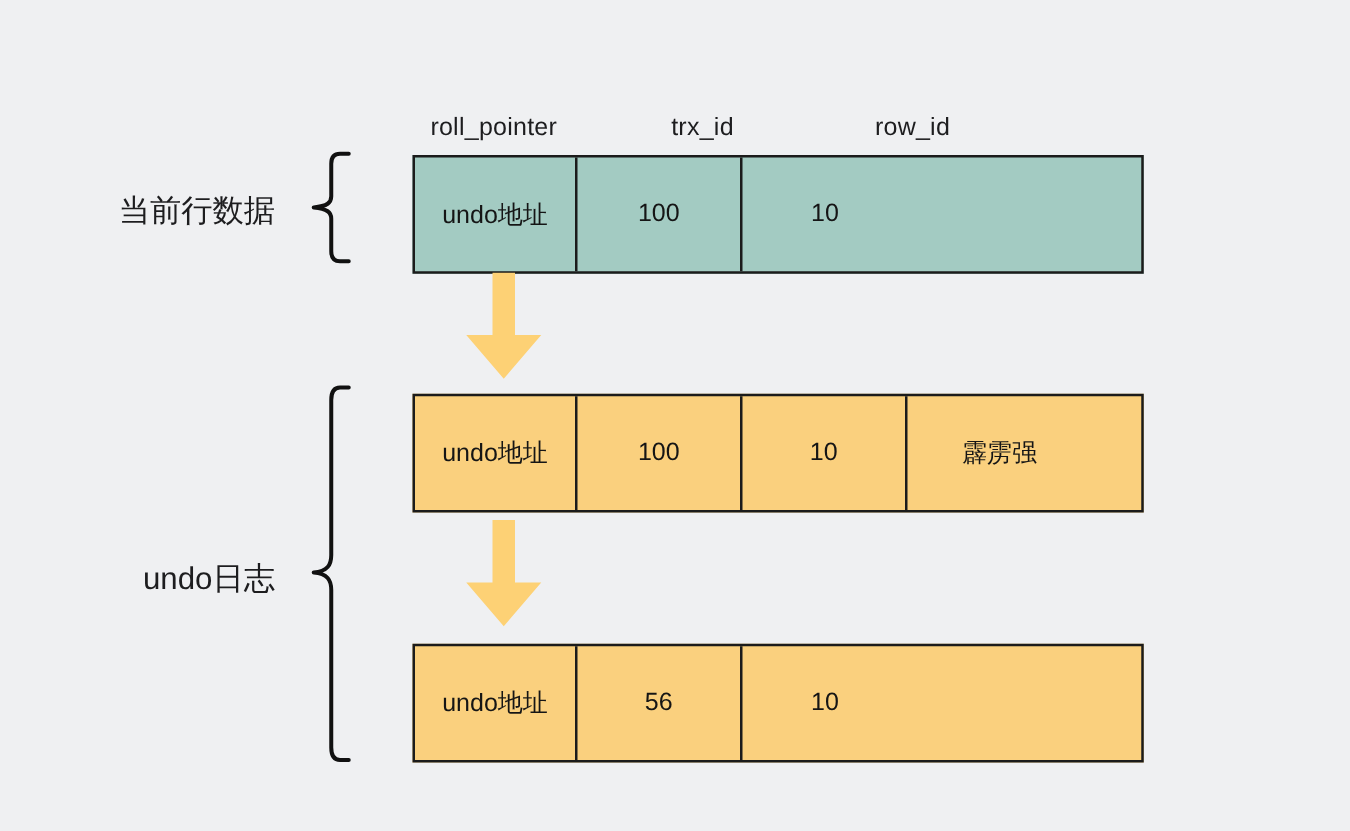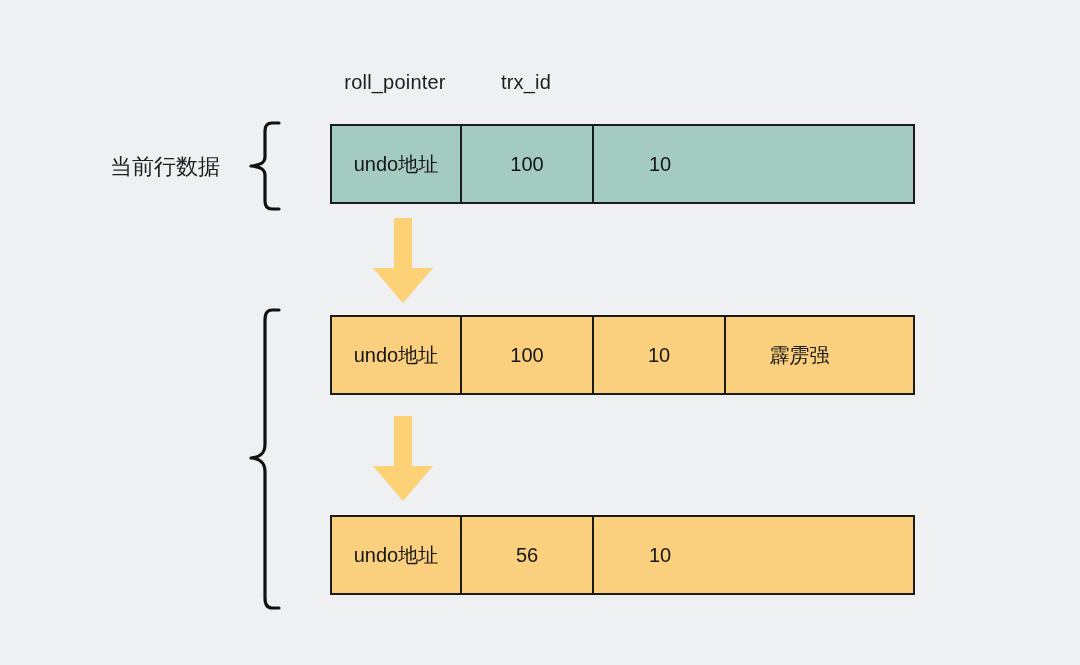--- a/index.html
+++ b/index.html
@@ -16,44 +16,45 @@
   #stage {
     position: relative;
     width: 1080px;
     height: 665px;
   }
 
   
   .header-row {
     position: absolute;
     left: 330px;
-    top: 64px;
+    top: 84px;
     width: 585px;
     height: 36px;
     display: flex;
+    gap: 36px;
   }
   .col-head {
     display: flex;
     align-items: center;
     justify-content: center;
     font-size: 20px;
     color: #1d1d1f;
     letter-spacing: .2px;
   }
   .c1 { width: 130px; }
   .c2 { width: 132px; }
   .c3 { width: 132px; }
   .c4 { width: 151px; }
 
   
   .data-row {
     position: absolute;
     left: 330px;
     width: 585px;
-    height: 80px;
+    height: 95px;
     display: flex;
     box-sizing: border-box;
     border: 2px solid #1b1b1b;
   }
   .data-row.teal   { background: #a3cbc2; }
   .data-row.orange { background: #fad07e; }
 
   .row-1 { top: 124px; }
   .row-2 { top: 315px; }
   .row-3 { top: 515px; }
@@ -89,36 +90,37 @@
   .brace {
     position: absolute;
   }
   .brace-1 { left: 248px; top: 120px; width: 34px; height: 92px; }
   .brace-2 { left: 248px; top: 306px; width: 34px; height: 306px; }
   .brace svg { display: block; }
 
   
   .side-label {
     position: absolute;
-    font-size: 22px;
+    font-size: 25px;
     color: #1d1d1f;
     white-space: nowrap;
     text-align: right;
   }
   .label-current { left: 58px; top: 152px; width: 162px; }
   .label-undo    { left: 58px; top: 446px; width: 162px; }
 </style>
 </head>
 <body>
 
 <div id="stage">
 
   <div class="header-row">
     <div class="col-head c1">roll_pointer</div>
     <div class="col-head c2">trx_id</div>
+    <div class="col-head c3">row_id</div>
   </div>
 
   <div class="data-row teal row-1">
     <div class="cell c1">undo地址</div>
     <div class="cell c2">100</div>
     <div class="cell c3">10</div>
   </div>
 
   <div class="arrow arrow-1">
     <svg width="62" height="86" viewBox="0 0 62 86" xmlns="http://www.w3.org/2000/svg">
@@ -151,14 +153,15 @@
     </svg>
   </div>
 
   <div class="brace brace-2">
     <svg width="34" height="306" viewBox="0 0 34 306" xmlns="http://www.w3.org/2000/svg">
       <path d="M31 4 H24 C19 4 17 8 17 14 V138 C17 146 14 151 3 152 C14 153 17 158 17 166 V292 C17 298 19 302 24 302 H31" fill="none" stroke="#111111" stroke-width="3.2" stroke-linecap="round" stroke-linejoin="round"></path>
     </svg>
   </div>
 
   <div class="side-label label-current">当前行数据</div>
+  <div class="side-label label-undo">undo日志</div>
 
 </div>
 
 </body></html>

